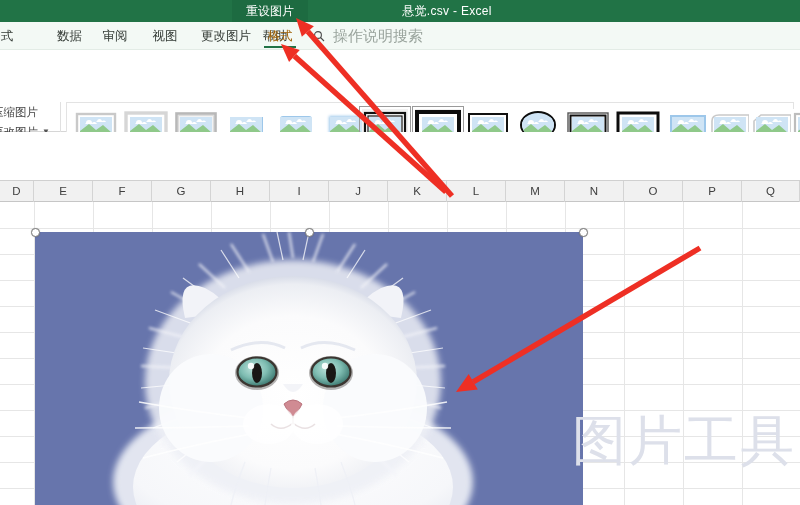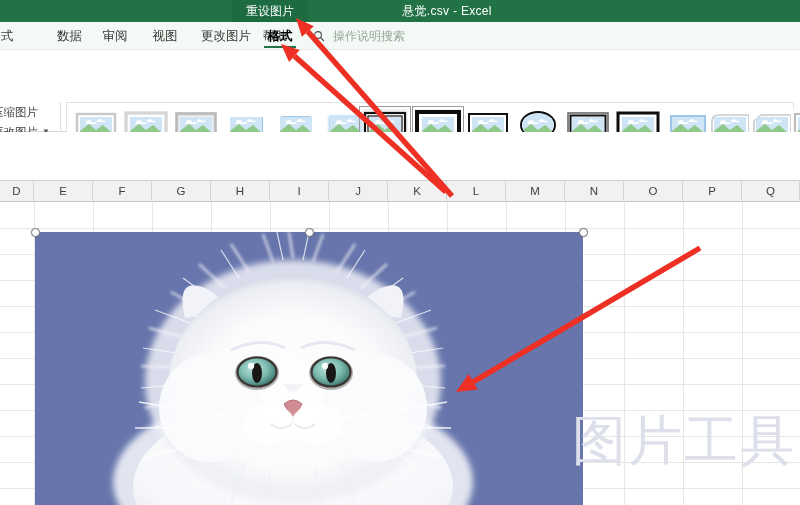--- a/index.html
+++ b/index.html
@@ -32,28 +32,28 @@
 
   
   .tabstrip {
     position: absolute; left: 0; top: 22px; width: 800px; height: 28px;
     background: #f3f9f5; border-bottom: 1px solid #e3ece6;
   }
   .tab {
     position: absolute; top: 0; height: 28px; line-height: 28px;
     font-size: 12.5px; color: #333a35; white-space: nowrap;
   }
-  .tab.active { color: #000000; font-weight: bold; }
+  .tab.active { color: #a16207; font-weight: normal; }
   .tab.active::after {
     content: ""; position: absolute; left: 2px; right: 2px; bottom: 2px;
     height: 2px; background: #217346;
   }
   .searchbox {
     position: absolute; top: 0; left: 312px; height: 40px; line-height: 28px;
-    font-size: 12px; color: #9aa49d; white-space: nowrap;
+    font-size: 15px; color: #9aa49d; white-space: nowrap;
   }
   .search-ico {
     position: absolute; left: 313px; top: 8px; width: 12px; height: 12px;
   }
   .search-ico svg { display: block; }
   .search-label { position: absolute; left: 333px; top: 0; }
 
   
   .ribbon {
     position: absolute; left: 0; top: 50px; width: 800px; height: 82px;

